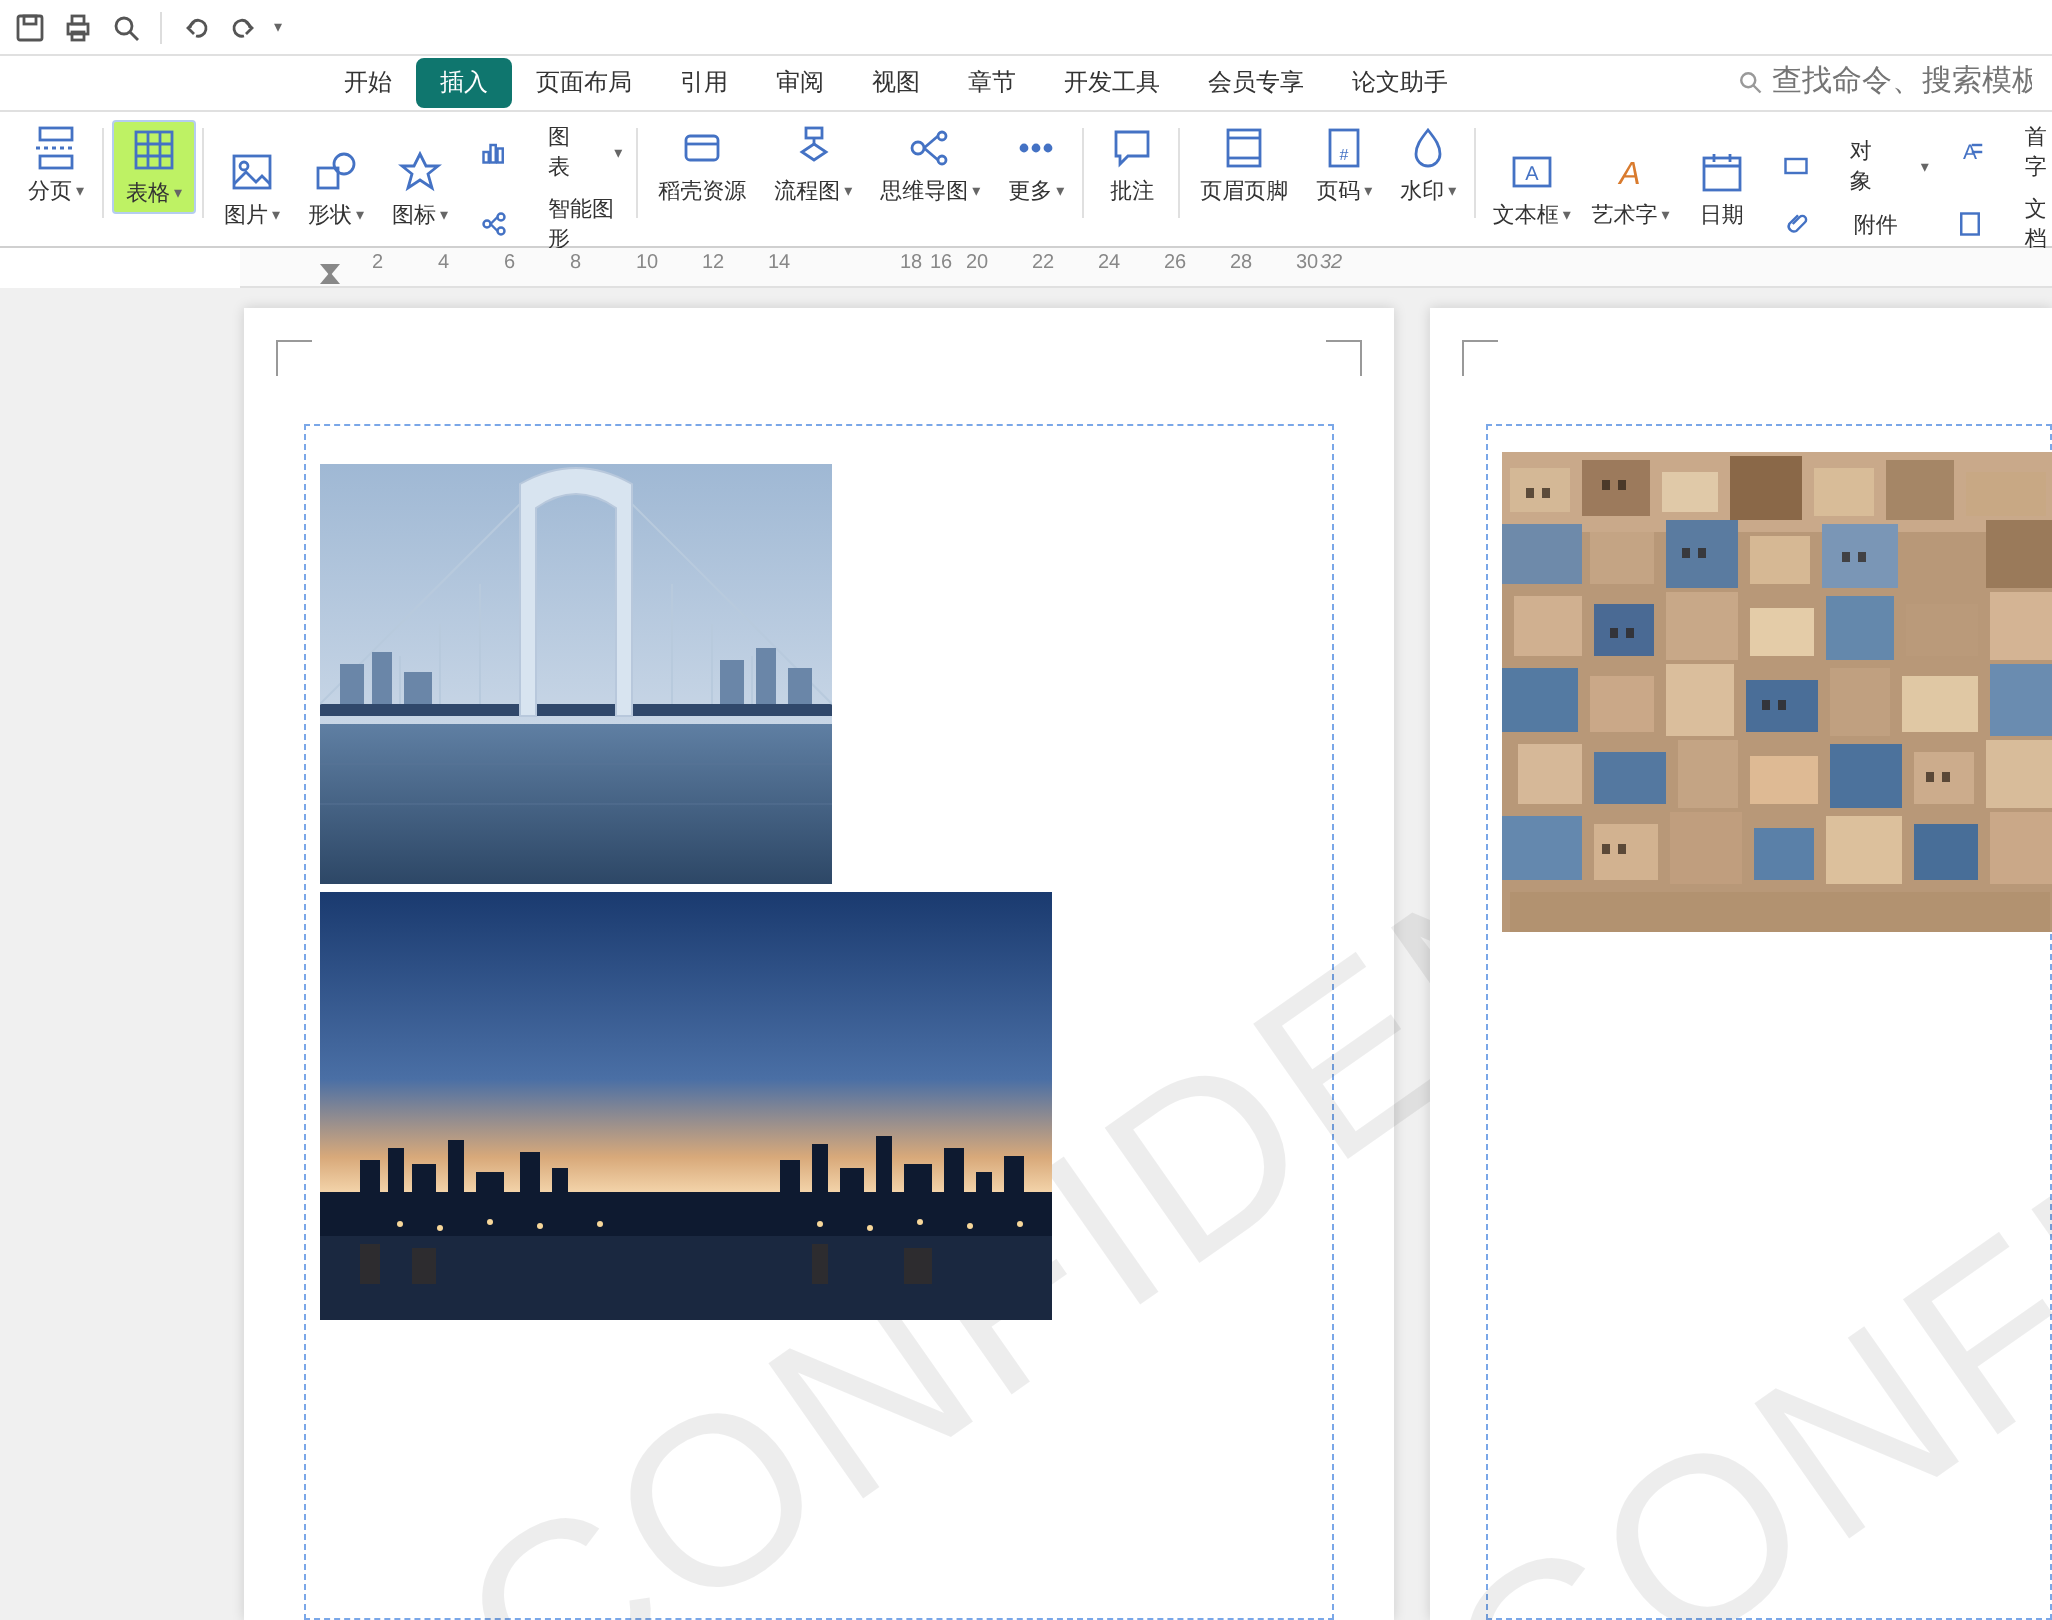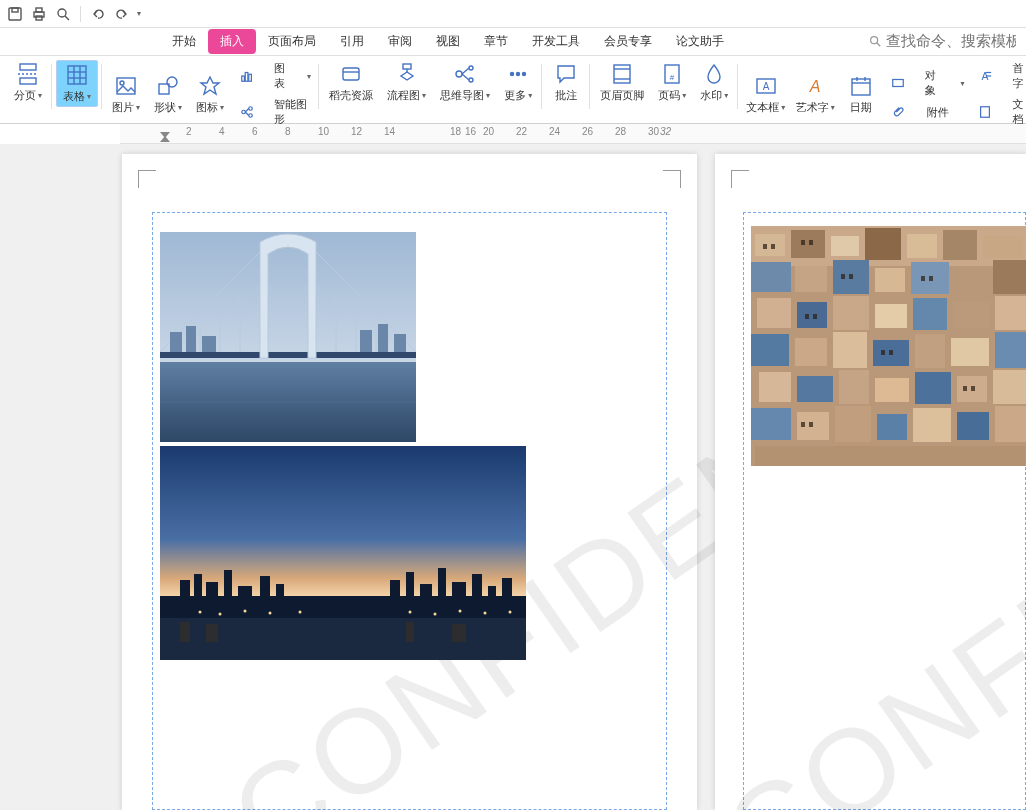--- a/index.html
+++ b/index.html
@@ -6,32 +6,32 @@
 body { font-family: "Microsoft YaHei", Arial, sans-serif; font-size: 12px; background: #fff; overflow: hidden; width: 1026px; height: 810px; position: relative; }
 
 
 .qat { height: 28px; display: flex; align-items: center; padding: 0 6px; gap: 6px; border-bottom: 1px solid #e0e0e0; }
 .qat .icon { width: 18px; height: 18px; display: flex; align-items: center; justify-content: center; color: #555; cursor: pointer; }
 .qat .sep { width: 1px; height: 16px; background: #ddd; margin: 0 2px; }
 
 
 .tabbar { height: 28px; display: flex; align-items: center; padding: 0 0 0 160px; gap: 0; border-bottom: 1px solid #e0e0e0; position: relative; }
 .tab { padding: 4px 12px; cursor: pointer; color: #333; }
-.tab.active { background: #ec4899; color: #fff; border-radius: 4px; }
+.tab.active { background: #0f766e; color: #fff; border-radius: 4px; }
 .searchbox { position: absolute; right: 10px; top: 4px; display: flex; align-items: center; gap: 4px; color: #999; }
 .searchbox input { border: none; outline: none; font-size: 15px; width: 130px; }
 
 
 .ribbon { height: 68px; display: flex; padding: 2px 4px 0 4px; border-bottom: 1px solid #d0d0d0; background: #fff; }
 .rgroup { display: flex; flex-direction: column; align-items: center; padding: 2px 4px; position: relative; }
 .rgroup.vsep::after { content: ""; position: absolute; right: 0; top: 6px; bottom: 14px; width: 1px; background: #e0e0e0; }
 .rbtn { display: flex; flex-direction: column; align-items: center; justify-content: center; gap: 2px; padding: 2px 6px; cursor: pointer; min-width: 40px; }
 .rbtn .ic { width: 24px; height: 24px; display: flex; align-items: center; justify-content: center; color: #4472c4; }
 .rbtn .lab { font-size: 11px; color: #333; white-space: nowrap; display: flex; align-items: center; gap: 2px; }
-.rbtn.selected { background: #7dd3fc; border: 1px solid #b5cdf0; border-radius: 2px; }
+.rbtn.selected { background: #bef264; border: 1px solid #b5cdf0; border-radius: 2px; }
 .rrow { display: flex; gap: 2px; }
 .caret { font-size: 8px; color: #666; }
 .small-row { display: flex; align-items: center; gap: 20px; font-size: 11px; color: #333; padding: 1px 4px; cursor: pointer; }
 .small-row .sic { width: 16px; height: 16px; color: #4472c4; display:flex;align-items:center;justify-content:center; }
 
 
 .ruler { height: 20px; background: #fafafa; border-bottom: 1px solid #e0e0e0; position: relative; margin-left: 120px; font-size: 10px; color: #888; }
 .ruler .tick { position: absolute; top: 2px; }
 .ruler .indent { position: absolute; top: 8px; left: 40px; }
 

